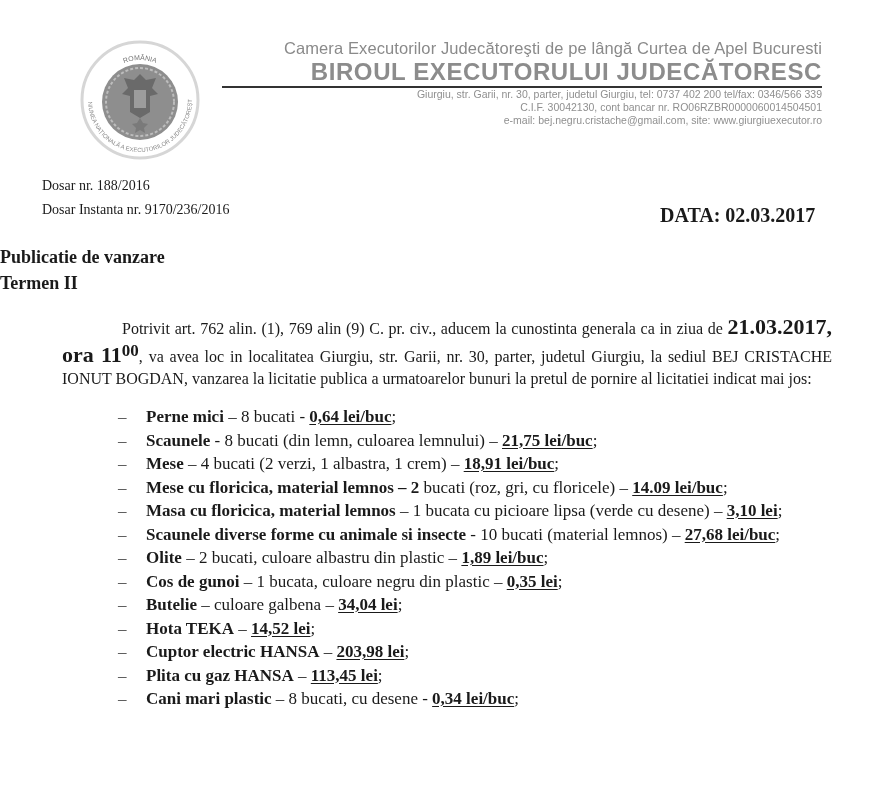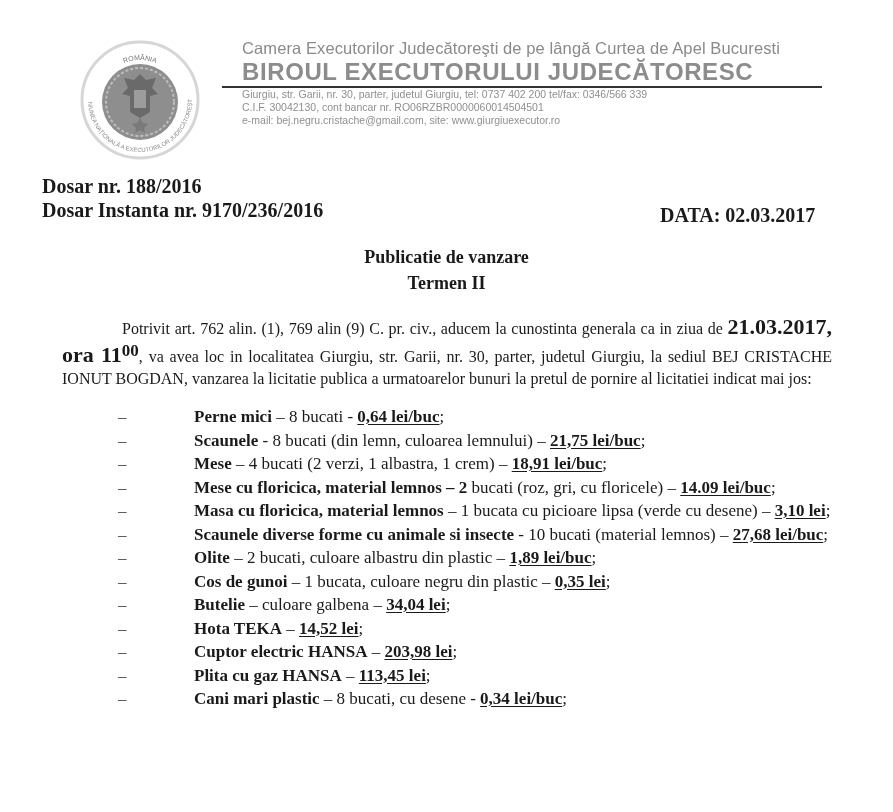--- a/index.html
+++ b/index.html
@@ -6,56 +6,56 @@
   body {
     width: 893px; height: 812px; overflow: hidden; position: relative;
     font-family: "Liberation Serif", serif; color: #1a1a1a;
   }
   .page { position: absolute; left: 0; top: 0; width: 893px; height: 812px; }
 
   
   .seal {
     position: absolute; left: 78px; top: 38px; width: 124px; height: 124px;
   }
-  .lh { position: absolute; left: 222px; top: 38px; width: 600px; text-align: left; }
+  .lh { position: absolute; left: 222px; top: 38px; width: 600px; text-align: right; }
   .lh-chamber {
     font-family: "Liberation Sans", sans-serif; font-size: 16.5px; color: #8a8a8a;
     letter-spacing: 0.1px; line-height: 20px; margin-left: 20px; white-space: nowrap;
   }
   .lh-office {
     font-family: "Liberation Sans", sans-serif; font-size: 24px; font-weight: bold;
     color: #8c8c8c; letter-spacing: 0.6px; line-height: 28px; margin-left: 20px; white-space: nowrap;
   }
   .lh-name {
     font-family: "Liberation Serif", serif; font-size: 18px; color: #3a3a3a;
     line-height: 20px; margin-top: 2px;
   }
   .lh-rule { height: 2px; background: #333; margin: 0 0 0 0; width: 600px; }
   .lh-contact {
     font-family: "Liberation Sans", sans-serif; font-size: 10.5px; color: #8f8f8f;
     line-height: 13px; white-space: nowrap; margin-left: 20px;
   }
 
   
-  .case { position: absolute; left: 42px; top: 174px; font-size: 20px; font-weight: bold; line-height: 24px; }
+  .case { position: absolute; left: 42px; top: 174px; font-size: 14px; font-weight: normal; line-height: 24px; }
   .date { position: absolute; left: 660px; top: 204px; font-size: 20px; font-weight: bold; }
 
-  .title { position: absolute; left: 0; top: 244px; width: 893px; text-align: center;
+  .title { position: absolute; left: 0; top: 244px; width: 893px; 
     font-size: 18px; font-weight: bold; line-height: 26px; }
 
   
   .body-text { position: absolute; left: 62px; top: 316px; width: 770px; font-size: 16px; line-height: 22px; text-align: justify; }
   .body-text .indent { display: inline-block; width: 60px; }
   .big { font-size: 22px; font-weight: bold; }
   .sup { font-size: 17px; vertical-align: super; font-weight: bold; }
 
   .items { position: absolute; left: 118px; top: 405px; width: 716px; margin: 0; padding: 0; list-style: none; }
   .items li { position: relative; padding-left: 28px; font-size: 17px; line-height: 23.5px; text-align: justify; }
   .items li .dash { position: absolute; left: 0; top: 0; width: 20px; color: #444; }
-  .items li b.name { font-weight: bold; margin-left: 48px; }
+  .items li b.name { font-weight: bold; }
   .price { font-weight: bold; text-decoration: underline; text-underline-offset: 2px; }
 </style>
 </head>
 <body>
 
 <div class="page">
 
   <div class="seal">
     <svg width="124" height="124" viewBox="0 0 124 124">
       <defs>

